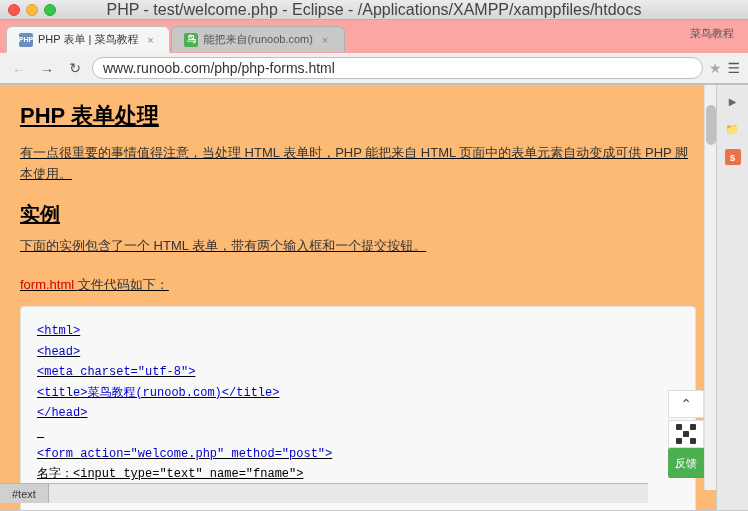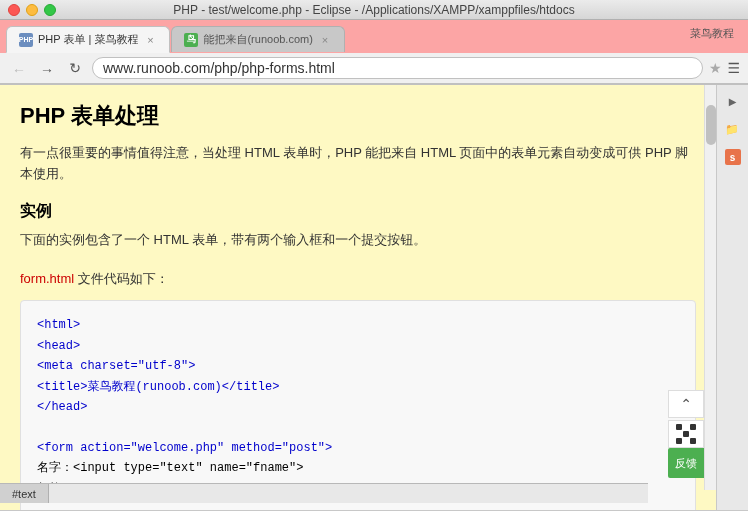--- a/index.html
+++ b/index.html
@@ -140,42 +140,43 @@
     }
     .menu-btn {
       color: #555;
       font-size: 14px;
       cursor: pointer;
     }
 
     
     .content-area {
       flex: 1;
-      background: #fef9c3;
+      background: #fdba74;
       padding: 16px 20px;
       overflow: hidden;
       position: relative;
+      text-decoration: underline;
     }
 
     .page-title {
       font-size: 22px;
       font-weight: bold;
       color: #000;
       margin-bottom: 12px;
     }
 
     .intro-text {
       font-size: 13px;
       line-height: 1.6;
       color: #333;
       margin-bottom: 16px;
     }
 
     .section-title {
-      font-size: 16px;
+      font-size: 20px;
       font-weight: bold;
       color: #000;
       margin-bottom: 8px;
     }
 
     .section-desc {
       font-size: 13px;
       color: #333;
       margin-bottom: 20px;
       line-height: 1.6;
@@ -328,21 +329,21 @@
     
     .eclipse-titlebar {
       background: linear-gradient(to bottom, #ebebeb, #d6d6d6);
       height: 20px;
       display: flex;
       align-items: center;
       padding: 0 8px;
       border-bottom: 1px solid #b0b0b0;
     }
     .eclipse-title-text {
-      font-size: 12px;
+      font-size: 16px;
       color: #444;
       flex: 1;
       text-align: center;
     }
   </style>
 </head>
 <body>
 
 <div class="eclipse-titlebar">
   <div class="window-controls">

